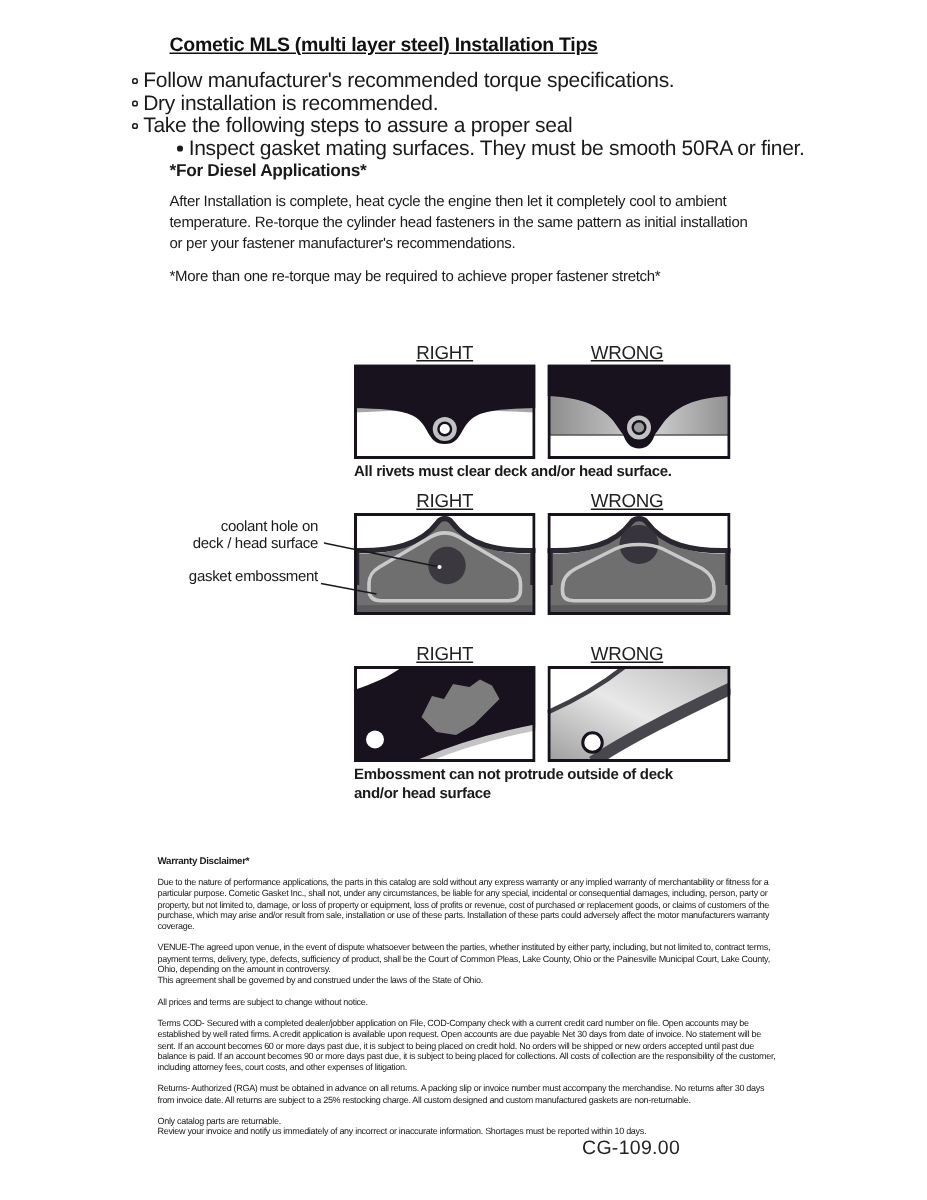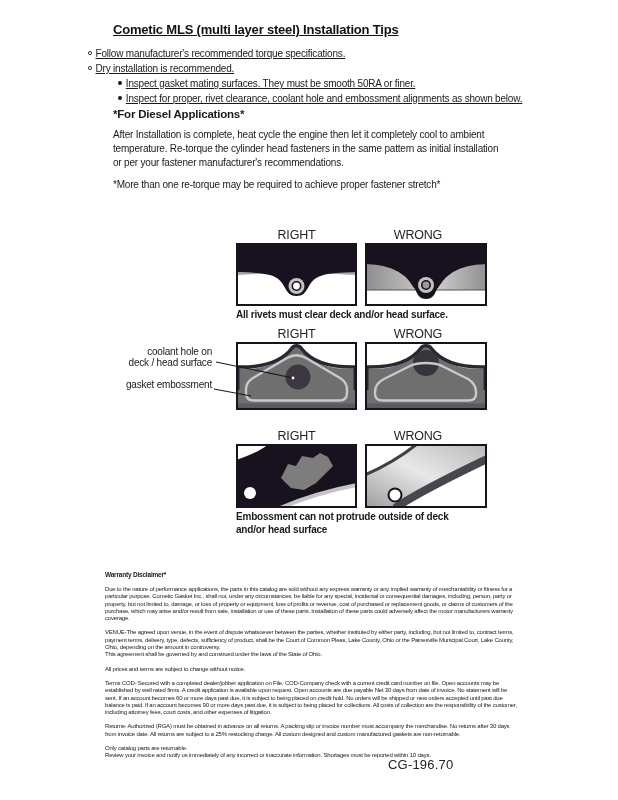--- a/index.html
+++ b/index.html
@@ -8,35 +8,35 @@
     position: relative; width: 618px; height: 800px; background: #ffffff;
     font-family: "Liberation Sans", sans-serif; color: #1a1a1a;
     overflow: hidden; letter-spacing: -0.2px;
   }
   
   .top { position: absolute; left: 88px; top: 22px; width: 505px; }
   .doc-title {
     margin: 0 0 9px 25px; font-size: 13px; font-weight: bold;
     text-decoration: underline; color: #111;
   }
-  .bullet { font-size: 10px; line-height: 15px; text-decoration: underline; }
+  .bullet { font-size: 14px; line-height: 15px; }
   .mk-open {
     display: inline-block; width: 3.5px; height: 3.5px; border: 1px solid #1a1a1a;
     border-radius: 50%; margin-right: 4px; vertical-align: 2.5px;
   }
   .sub { margin-left: 30px; }
   .mk-dot {
     display: inline-block; width: 3.8px; height: 3.8px; background: #1a1a1a;
     border-radius: 50%; margin-right: 4px; vertical-align: 2.5px;
   }
   .diesel-heading { margin: 2px 0 4px 25px; font-size: 11.5px; font-weight: bold; }
   .para { margin: 8px 0 0 25px; font-size: 10px; line-height: 14px; white-space: pre-line; }
   
   .fig-row { position: absolute; left: 236px; width: 251px; }
-  .fig-heads { display: flex; gap: 0; margin-bottom: 1px; }
+  .fig-heads { display: flex; gap: 0; margin-bottom: 1px; text-decoration: underline; }
   .fig-heads .h1 { width: 121px; text-align: center; font-size: 12.5px; color: #1f1f1f; }
   .fig-heads .h2 { width: 122px; text-align: center; font-size: 12.5px; color: #1f1f1f; }
   .fig-imgs { display: flex; gap: 8px; }
   .fig-imgs svg { display: block; }
   .fig-caption {
     margin-top: 3px; font-size: 10px; font-weight: bold; line-height: 12.5px;
     white-space: pre-line;
   }
   .fig-caption.center { text-align: center; }
   
@@ -59,25 +59,25 @@
 
   <div class="top">
     <h1 class="doc-title">Cometic MLS (multi layer steel) Installation Tips</h1>
 
     <div class="bullet">
       <span class="mk-open"></span><span>Follow manufacturer's recommended torque specifications.</span>
     </div>
     <div class="bullet">
       <span class="mk-open"></span><span>Dry installation is recommended.</span>
     </div>
+    <div class="bullet">
+      <span class="mk-open"></span><span>Take the following steps to assure a proper seal</span>
+    </div>
     <div class="bullet sub">
       <span class="mk-dot"></span><span>Inspect gasket mating surfaces.  They must be smooth 50RA or finer.</span>
-    </div>
-    <div class="bullet sub">
-      <span class="mk-dot"></span><span>Inspect for proper, rivet clearance, coolant hole and embossment alignments as shown below.</span>
     </div>
 
     <div class="diesel-heading">*For Diesel Applications*</div>
     <div class="para">After Installation is complete, heat cycle the engine then let it completely cool to ambient
 temperature. Re-torque the cylinder head fasteners in the same pattern as initial installation
 or per your fastener manufacturer's recommendations.</div>
     <div class="para">*More than one re-torque may be required to achieve proper fastener stretch*</div>
   </div>
 
   <div class="fig-row" style="top:228px">
@@ -195,15 +195,15 @@
     <p class="f-para">Due to the nature of performance applications, the parts in this catalog are sold without any express warranty or any implied warranty of merchantability or fitness for a particular purpose.  Cometic Gasket Inc., shall not, under any circumstances, be liable for any special, incidental or consequential damages, including, person, party or property, but not limited to, damage, or loss of property or equipment, loss of profits or revenue, cost of purchased or replacement goods, or claims of customers of the purchase, which may arise and/or result from sale, installation or use of these parts.  Installation of these parts could adversely affect the motor manufacturers warranty coverage.</p>
     <p class="f-para tight">VENUE-The agreed upon venue, in the event of dispute whatsoever between the parties, whether instituted by either party, including, but not limited to, contract terms, payment terms, delivery, type, defects, sufficiency of product, shall be the Court of Common Pleas, Lake County, Ohio or the Painesville Municipal Court, Lake County, Ohio, depending on the amount in controversy.</p>
     <p class="f-para">This agreement shall be governed by and construed under the laws of the State of Ohio.</p>
     <p class="f-para">All prices and terms are subject to change without notice.</p>
     <p class="f-para">Terms COD- Secured with a completed dealer/jobber application on File, COD-Company check with a current credit card number on file.  Open accounts may be established by well rated firms.  A credit application is available upon request.  Open accounts are due payable Net 30 days from date of invoice.  No statement will be sent.  If an account becomes 60 or more days past due, it is subject to being placed on credit hold.  No orders will be shipped or new orders accepted until past due balance is paid.  If an account becomes 90 or more days past due, it is subject to being placed for collections.  All costs of collection are the responsibility of the customer, including attorney fees, court costs, and other expenses of litigation.</p>
     <p class="f-para">Returns- Authorized (RGA) must be obtained in advance on all returns.  A packing slip or invoice number must accompany the merchandise.  No returns after 30 days from invoice date.  All returns are subject to a 25% restocking charge.  All custom designed and custom manufactured gaskets are non-returnable.</p>
     <p class="f-para tight">Only catalog parts are returnable.</p>
     <p class="f-para">Review your invoice and notify us immediately of any incorrect or inaccurate information.  Shortages must be reported within 10 days.</p>
   </div>
 
-  <div class="page-code">CG-196.70</div>
+  <div class="page-code">CG-109.00</div>
 
 </div>
 
 </body></html>

